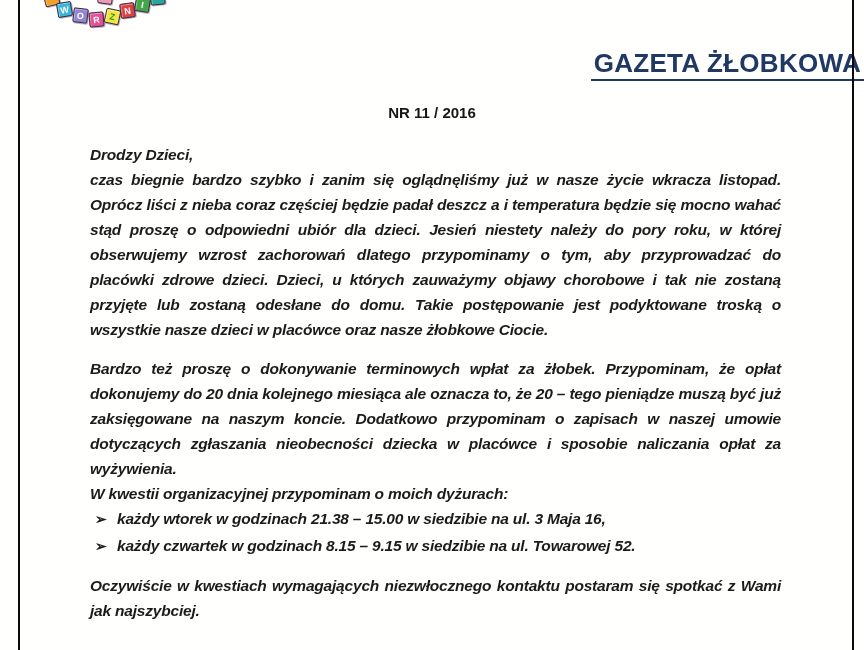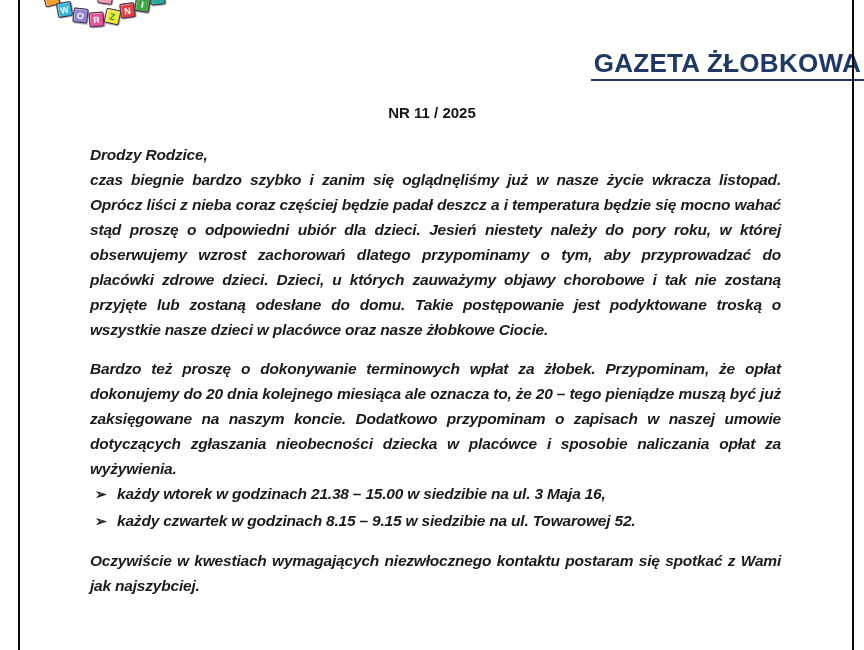--- a/index.html
+++ b/index.html
@@ -119,31 +119,32 @@
       <div class="block" style="left: 65px; top: 9px; transform: rotate(12deg); background: rgb(242, 233, 62); color: rgb(46, 139, 58);">Z</div>
       <div class="block" style="left: 80px; top: 3px; transform: rotate(-8deg); background: rgb(221, 65, 67); color: rgb(255, 255, 255);">N</div>
       <div class="block" style="left: 95px; top: -3px; transform: rotate(9deg); background: rgb(69, 166, 73); color: rgb(255, 255, 255);">I</div>
       <div class="block" style="left: 110px; top: -10px; transform: rotate(-6deg); background: rgb(42, 167, 155); color: rgb(255, 255, 255);"></div>
     </div>
 
   <div class="title-wrap">
     <span class="title-inner" style="color: rgb(31, 56, 100); border-bottom-color: rgb(31, 56, 100);">GAZETA ŻŁOBKOWA</span>
   </div>
 
-  <div class="issue">NR 11 / 2025</div>
+  <div class="issue">NR 11 / 2016</div>
 
   <div class="doc-body">
 
-    <p>Drodzy Rodzice,</p>
+    <p>Drodzy Dzieci,</p>
 
     <p class="just">czas biegnie bardzo szybko i zanim się oglądnęliśmy już w nasze życie wkracza listopad. Oprócz liści z nieba coraz częściej będzie padał deszcz a i temperatura będzie się mocno wahać stąd proszę o odpowiedni ubiór dla dzieci. Jesień niestety należy do pory roku, w której obserwujemy wzrost zachorowań dlatego przypominamy o tym, aby przyprowadzać do placówki zdrowe dzieci.  Dzieci, u których zauważymy objawy chorobowe i tak nie zostaną przyjęte lub zostaną odesłane do domu. Takie postępowanie jest podyktowane troską o wszystkie nasze dzieci w placówce oraz nasze żłobkowe Ciocie.</p>
 
     <p class="just gap">Bardzo też proszę o dokonywanie terminowych wpłat za żłobek.  Przypominam, że opłat dokonujemy do 20 dnia kolejnego miesiąca ale oznacza to, że 20 – tego pieniądze muszą być już zaksięgowane na naszym koncie.  Dodatkowo przypominam o zapisach w naszej umowie dotyczących zgłaszania nieobecności dziecka w placówce i sposobie naliczania opłat za wyżywienia.</p>
 
 
+    <p>W kwestii organizacyjnej przypominam o moich dyżurach:</p>
 
     <div class="bullets">
       <div class="bullet-row">
         <span class="bullet-marker">➢</span>
         <span>każdy wtorek w godzinach 21.38 – 15.00 w siedzibie na ul. 3 Maja 16,</span>
       </div>
       <div class="bullet-row">
         <span class="bullet-marker">➢</span>
         <span>każdy czwartek w godzinach 8.15 – 9.15 w siedzibie na ul. Towarowej 52.</span>
       </div>

